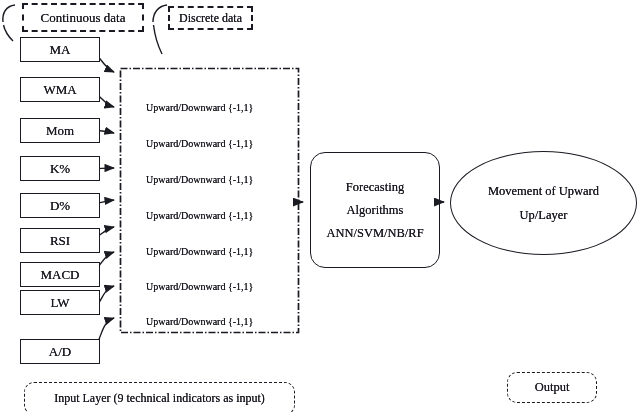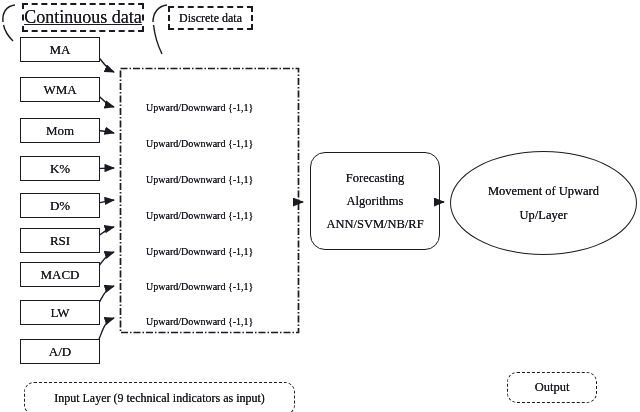--- a/index.html
+++ b/index.html
@@ -26,39 +26,39 @@
     display: flex;
     align-items: center;
     justify-content: center;
     background: #ffffff;
     font-size: 13px;
     text-shadow: 0 0 0.5px currentColor;
   }
   .dashed-label { border: 2px dashed #1a1a22; }
   .solid-box { border: 1.8px solid #1a1a22; left: 20px; width: 80px; height: 25px; }
 
-  .continuous { left: 22px; top: 3px;  width: 122px; height: 29px; font-size: 18px; text-decoration: underline; }
+  .continuous { left: 22px; top: 3px;  width: 122px; height: 29px; font-size: 13px; }
   .discrete   { left: 168px; top: 6px; width: 85px;  height: 24px; font-size: 12px; }
 
   .signal-row {
     position: absolute;
     left: 146px;
     width: 150px;
     height: 14px;
     font-size: 10px;
     line-height: 14px;
     white-space: nowrap;
     text-shadow: 0 0 0.5px currentColor;
     margin-top: 14px;
   }
 
   .forecast {
     position: absolute;
     left: 310px; top: 152px;
-    width: 130px; height: 98px;
+    width: 130px; height: 116px;
     border: 1.6px solid #1a1a22;
     border-radius: 15px;
     display: flex;
     flex-direction: column;
     align-items: center;
     justify-content: center;
     gap: 9px;
     font-size: 12.5px;
     line-height: 14px;
     text-shadow: 0 0 0.5px currentColor;
@@ -130,21 +130,21 @@
   <div class="box dashed-label continuous">Continuous data</div>
   <div class="box dashed-label discrete">Discrete data</div>
 
   <div class="box solid-box" style="top:37px">MA</div>
   <div class="box solid-box" style="top:77px">WMA</div>
   <div class="box solid-box" style="top:118px">Mom</div>
   <div class="box solid-box" style="top:156px">K%</div>
   <div class="box solid-box" style="top:193px">D%</div>
   <div class="box solid-box" style="top:228px">RSI</div>
   <div class="box solid-box" style="top:262px">MACD</div>
-  <div class="box solid-box" style="top:300px">LW</div>
+  <div class="box solid-box" style="top:290px">LW</div>
   <div class="box solid-box" style="top:339px">A/D</div>
 
   <div class="signal-row" style="top:87px">Upward/Downward {-1,1}</div>
   <div class="signal-row" style="top:123px">Upward/Downward {-1,1}</div>
   <div class="signal-row" style="top:159px">Upward/Downward {-1,1}</div>
   <div class="signal-row" style="top:195px">Upward/Downward {-1,1}</div>
   <div class="signal-row" style="top:231px">Upward/Downward {-1,1}</div>
   <div class="signal-row" style="top:266px">Upward/Downward {-1,1}</div>
   <div class="signal-row" style="top:301px">Upward/Downward {-1,1}</div>
 

